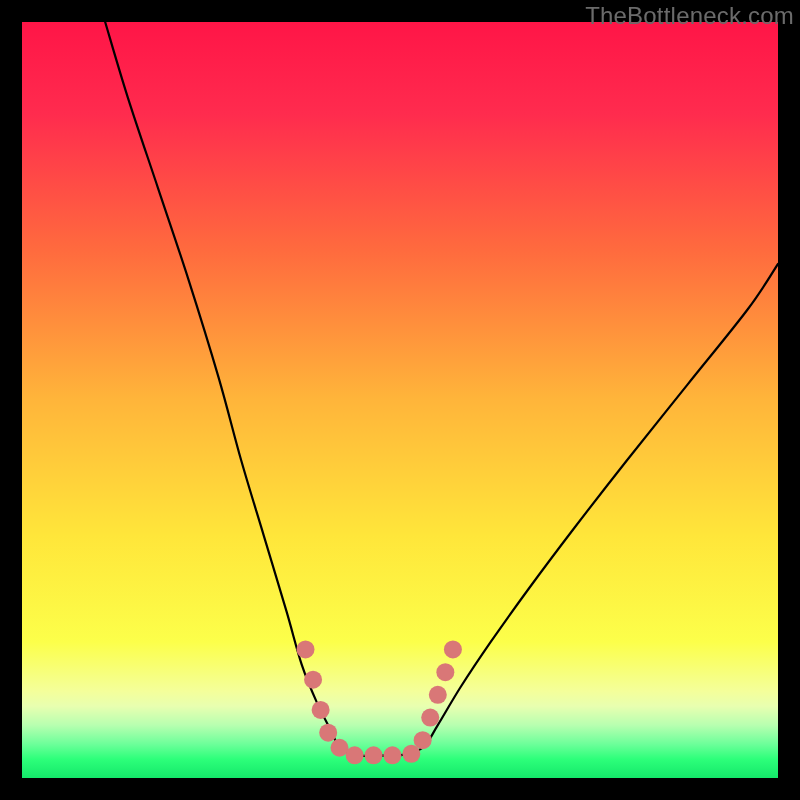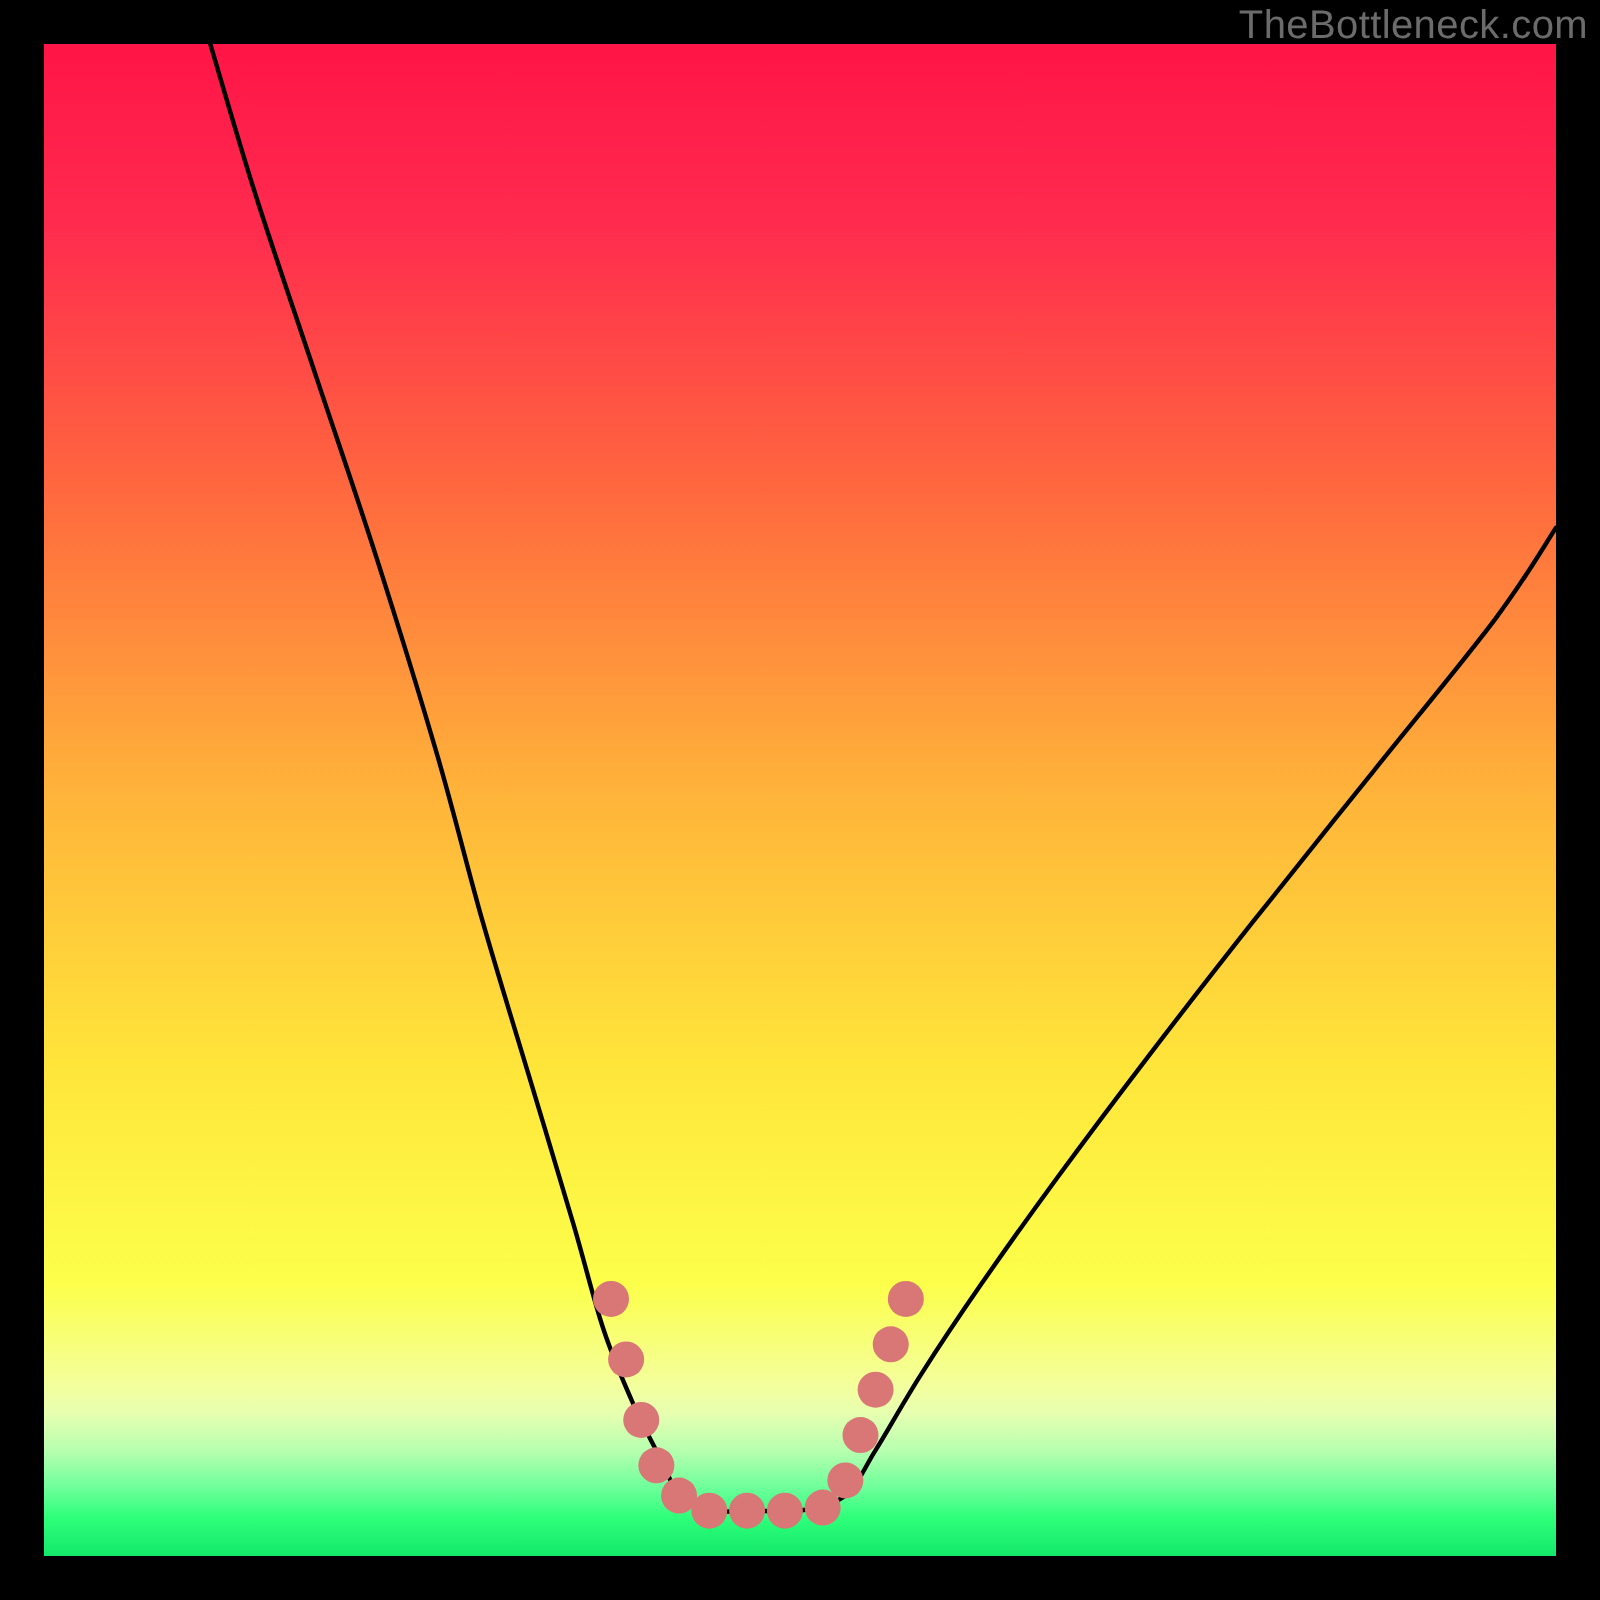--- a/index.html
+++ b/index.html
@@ -23,21 +23,21 @@
     left: 0;
     top: 0;
     width: 756px;
     height: 756px;
   }
   .watermark {
     position: absolute;
     top: 2px;
     right: 6px;
     font-family: Arial, Helvetica, sans-serif;
-    font-size: 20px;
+    font-size: 24px;
     font-weight: 500;
     color: #6b6b6b;
     letter-spacing: 0.2px;
     user-select: none;
     pointer-events: none;
   }
   svg {
     display: block;
   }
 </style>

